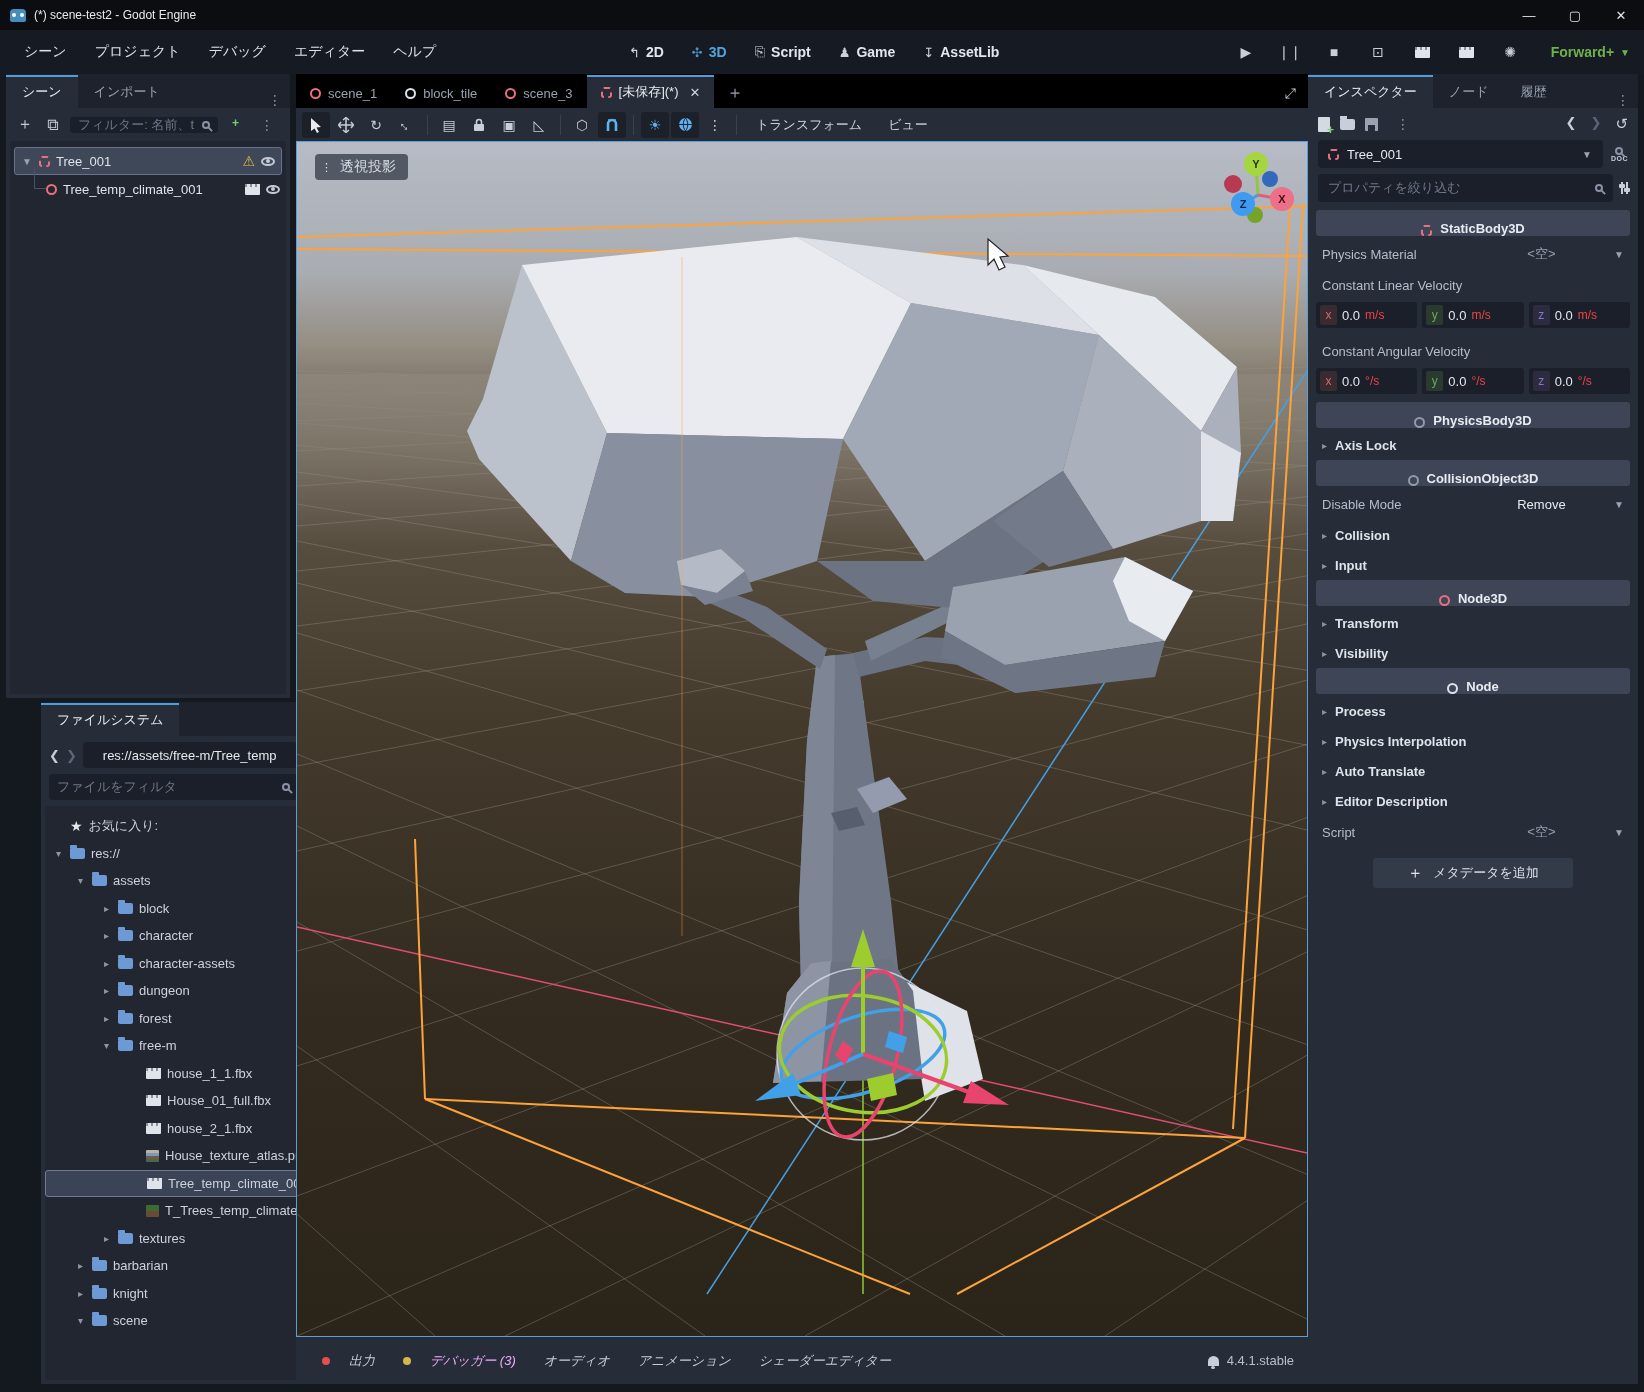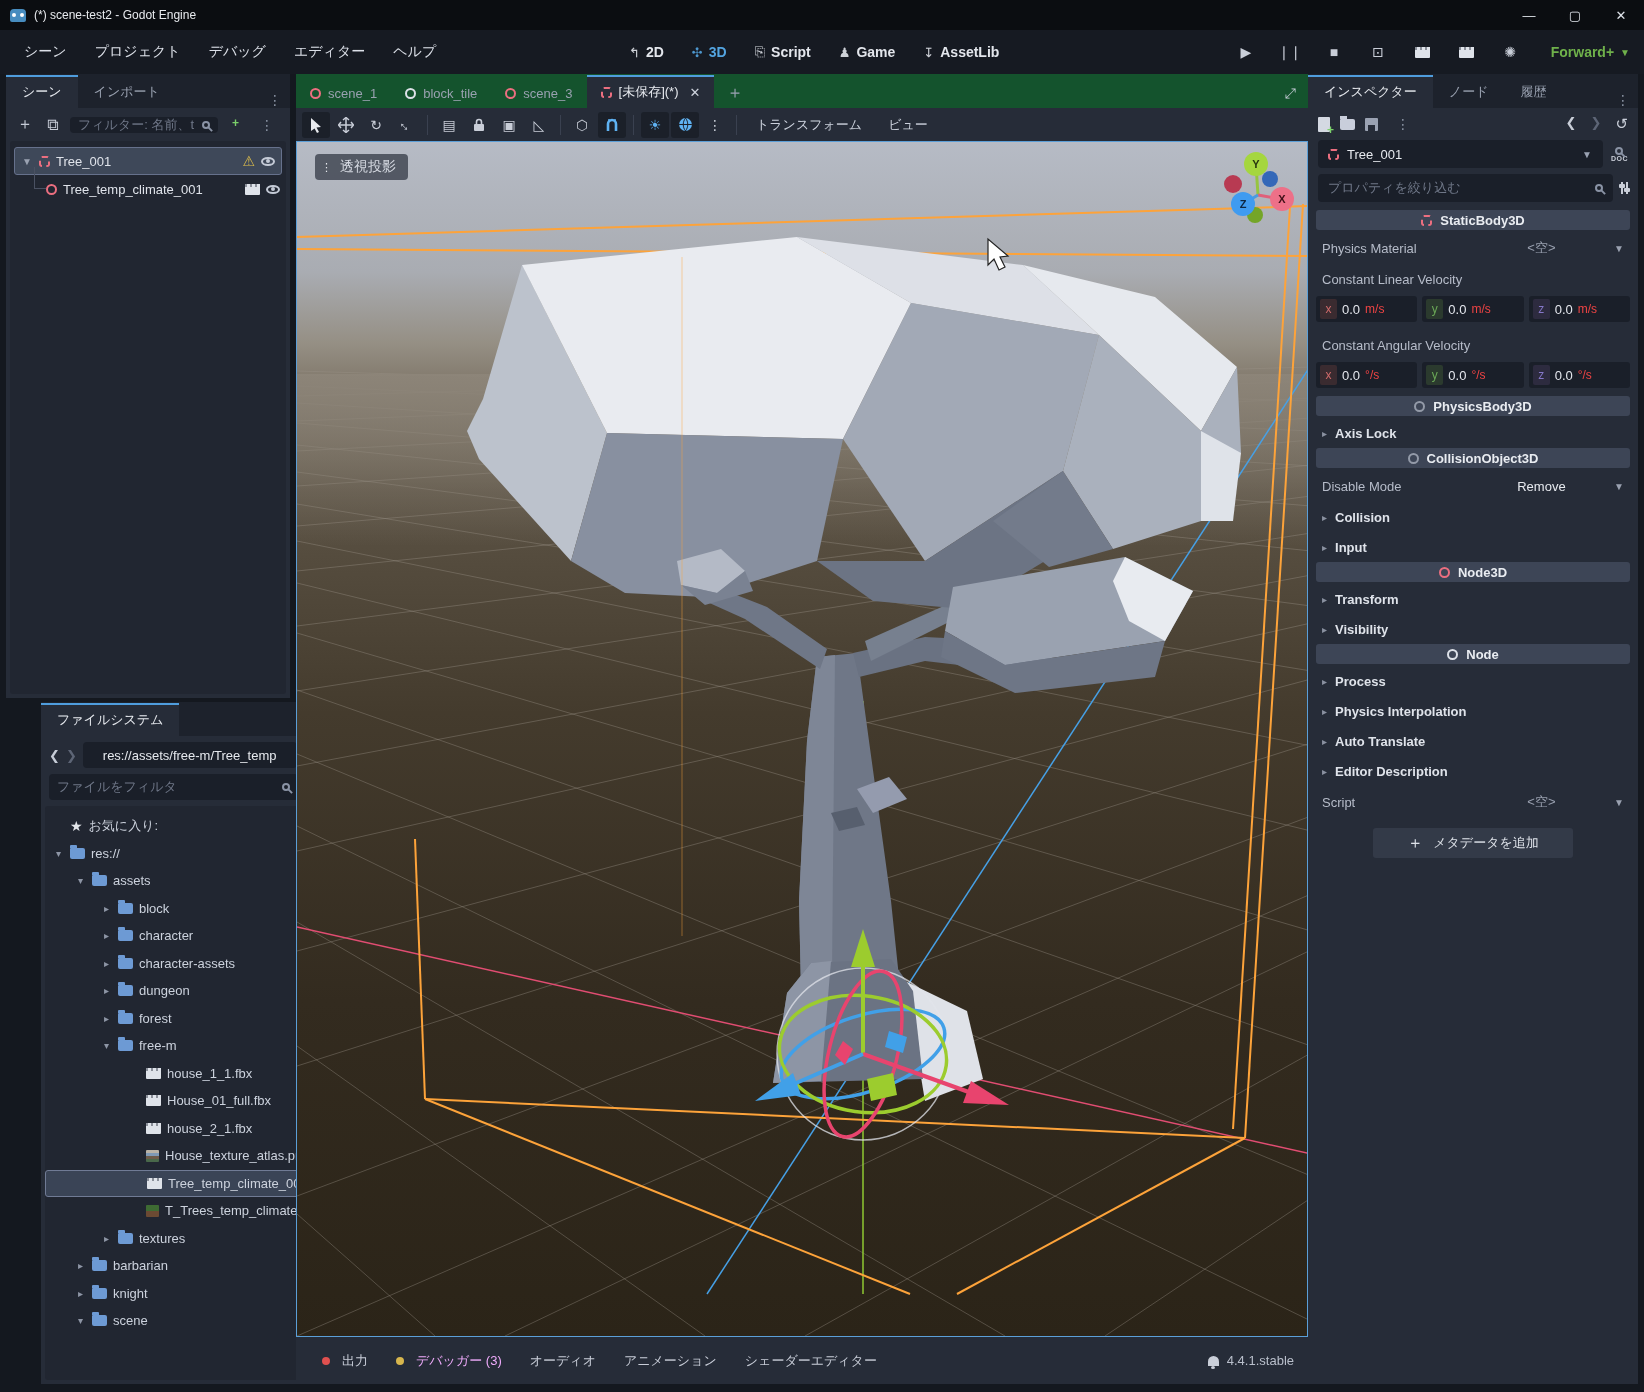--- a/index.html
+++ b/index.html
@@ -77,42 +77,42 @@
   .ic-folder{display:inline-block;width:15px;height:11px;background:#6d9ad4;border-radius:1px 2px 2px 2px;position:relative;flex:none;}
   .ic-folder::before{content:"";position:absolute;top:-3px;left:0;width:7px;height:3px;background:#6d9ad4;border-radius:1px 1px 0 0;}
   .ic-star{color:#e2e5ea;font-size:14px;flex:none;}
   .ic-img{display:inline-block;width:13px;height:12px;border-radius:1px;flex:none;}
   .ic-img.atlas{background:linear-gradient(#b9b2a6 0 3px,#7f99b5 3px 6px,#6e5b49 6px 9px,#49684a 9px 12px);}
   .ic-img.treetex{background:linear-gradient(#3e6b33 0 6px,#6b4a33 6px 12px);}
   .fs-scroll{position:absolute;right:1px;top:6px;bottom:6px;width:8px;background:#1a1f29;border-radius:4px;}
   .fs-thumb{position:absolute;right:1px;width:8px;top:58%;height:170px;background:#454d5f;border-radius:4px;}
 
   
-  .center-tabs{position:absolute;left:296px;top:74px;width:1012px;height:34px;background:#14532d;display:flex;align-items:flex-end;}
+  .center-tabs{position:absolute;left:296px;top:74px;width:1012px;height:34px;background:#000000;display:flex;align-items:flex-end;}
   .vtab{display:flex;align-items:center;gap:7px;padding:8px 14px 7px;color:#99a1b0;}
   .vtab.active{background:#262c38;color:#e7eaef;border-top:2px solid #4f9ddd;padding-top:6px;}
   .vtab .close{color:#cdd2dc;font-size:13px;margin-left:4px;}
   .plus-tab{color:#9aa2b2;font-size:17px;padding:0 12px 4px;}
   .expand-ic{margin-left:auto;color:#c6ccd7;font-size:14px;padding:0 12px 6px;}
 
   .vp-toolbar{position:absolute;left:296px;top:108px;width:1012px;height:33px;background:#262c38;display:flex;align-items:center;gap:2px;padding:0 6px;}
   .vpt{width:28px;height:26px;display:flex;align-items:center;justify-content:center;color:#c9ced8;border-radius:3px;font-size:14px;flex:none;}
   .vpt.sel{background:#1b2029;}
   .vpt.on{color:#5fb2f2;}
   .vpt.on.pressed{background:#1b2029;}
   .vsep{width:1px;height:20px;background:#3a4150;margin:0 5px;flex:none;}
   .vp-menu{padding:0 12px;color:#ccd2dd;}
 
   .viewport{position:absolute;left:296px;top:141px;width:1012px;height:1196px;border:1px solid #5b9fd8;background:#9a9da3;overflow:hidden;}
   .vp-svg{position:absolute;left:0;top:0;}
   .proj-label{position:absolute;left:18px;top:12px;background:rgba(66,72,84,.85);border-radius:4px;color:#d6dae2;padding:4px 12px 4px 6px;display:flex;align-items:center;gap:8px;font-size:14px;}
   .proj-label .d{color:#e8eaee;font-size:11px;line-height:10px;}
 
   .bottombar{position:absolute;left:296px;top:1337px;width:1012px;height:47px;background:#262c38;display:flex;align-items:center;padding:0 14px;gap:4px;}
-  .bb-tab{display:flex;align-items:center;gap:12px;padding:6px 12px;color:#c8cdd8;}
+  .bb-tab{display:flex;align-items:center;gap:19px;padding:6px 12px;color:#c8cdd8;font-style:italic;}
   .bb-tab .dot{width:8px;height:8px;border-radius:50%;}
   .bb-tab.warned{color:#f0abfc;}
   .bb-right{margin-left:auto;display:flex;align-items:center;gap:8px;color:#b9bfcb;}
   .bell{width:11px;height:10px;background:#c9ced8;border-radius:6px 6px 0 0;position:relative;}
   .bell::after{content:"";position:absolute;left:50%;bottom:-3px;width:4px;height:3px;margin-left:-2px;border-radius:50%;background:#c9ced8;}
 
   
   .insp-dock{left:1308px;top:74px;width:330px;height:1310px;display:flex;flex-direction:column;}
   .insp-toolbar{display:flex;align-items:center;gap:10px;padding:7px 10px;}
   .page-ic{width:12px;height:15px;background:#d4d9e2;border-radius:1px;position:relative;flex:none;}
@@ -129,21 +129,21 @@
   .doc-ic{display:flex;flex-direction:column;align-items:center;color:#c9ced8;flex:none;}
   .doc-ic b{font-size:7px;letter-spacing:.5px;}
   .insp-filterrow{display:flex;align-items:center;gap:8px;padding:0 10px 8px;}
   .insp-filter{flex:1;height:28px;display:flex;align-items:center;gap:6px;padding:0 10px;min-width:0;}
   .insp-filter span.ph{color:#6f7788;flex:1;white-space:nowrap;overflow:hidden;}
   .tune{display:flex;gap:3px;align-items:center;}
   .tune i{width:2px;height:12px;background:#c9ced8;position:relative;display:block;}
   .tune i::after{content:"";position:absolute;left:-2px;width:6px;height:4px;background:#c9ced8;border-radius:1px;}
   .tune i:nth-child(1)::after{top:2px}.tune i:nth-child(2)::after{top:6px}
   .insp-body{flex:1;overflow:hidden;padding:0 8px;}
-  .cat{height:20px;background:#3d4556;border-radius:3px;display:flex;align-items:center;justify-content:center;gap:8px;color:#e9ecf1;font-weight:bold;margin-bottom:2px;}
+  .cat{height:26px;background:#3d4556;border-radius:3px;display:flex;align-items:flex-end;justify-content:center;gap:8px;color:#e9ecf1;font-weight:bold;margin-bottom:2px;}
   .foldrow{height:30px;display:flex;align-items:center;gap:8px;padding:0 6px;color:#dfe3ea;font-weight:bold;}
   .foldrow .ar{color:#8a91a0;font-size:10px;}
   .proprow{height:32px;display:flex;align-items:center;padding:0 6px;position:relative;}
   .proprow .pl{flex:1.1;color:#b6bcc9;white-space:nowrap;overflow:hidden;}
   .proprow .pv{flex:1;text-align:center;color:#9aa1b0;}
   .proprow .pv.bright{color:#e7eaef;}
   .proprow .pchev{color:#9aa1b0;font-size:10px;width:14px;text-align:right;}
   .lblrow{height:30px;display:flex;align-items:center;padding:0 6px;color:#b6bcc9;}
   .vrow{display:flex;gap:5px;margin:2px 0 8px;}
   .vcell{flex:1;height:26px;background:#1a1f29;border-radius:3px;display:flex;align-items:center;gap:5px;padding:0 4px;}

